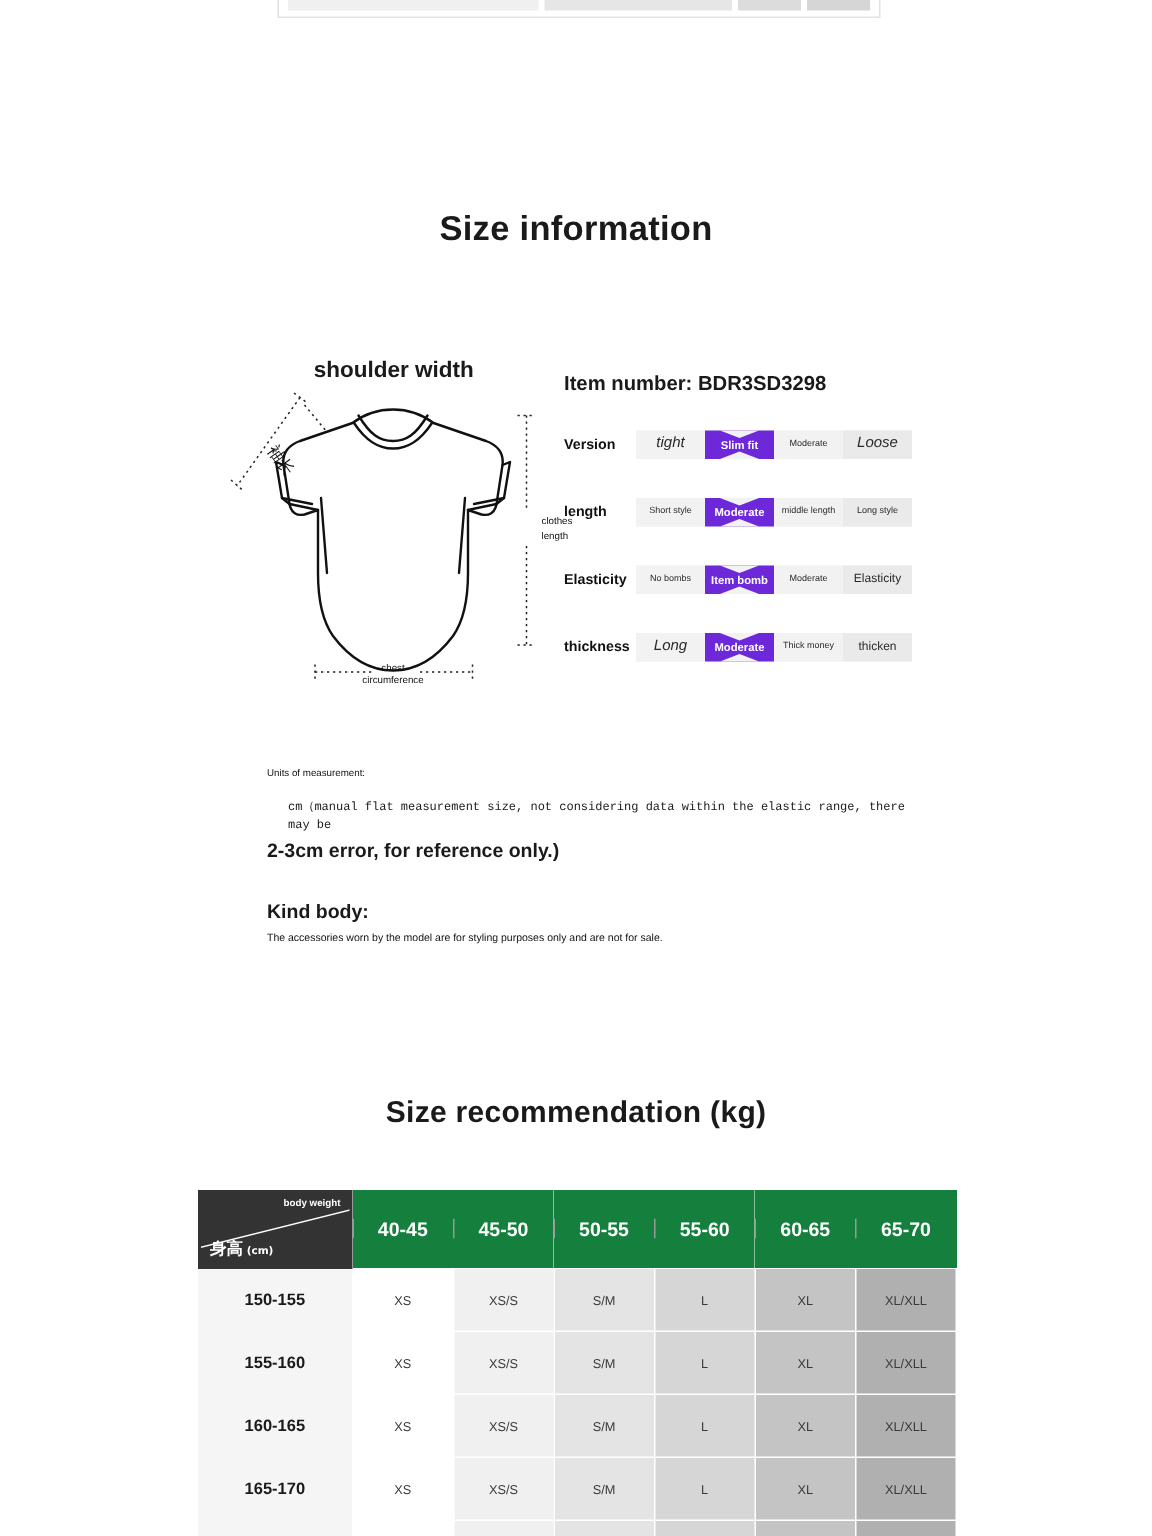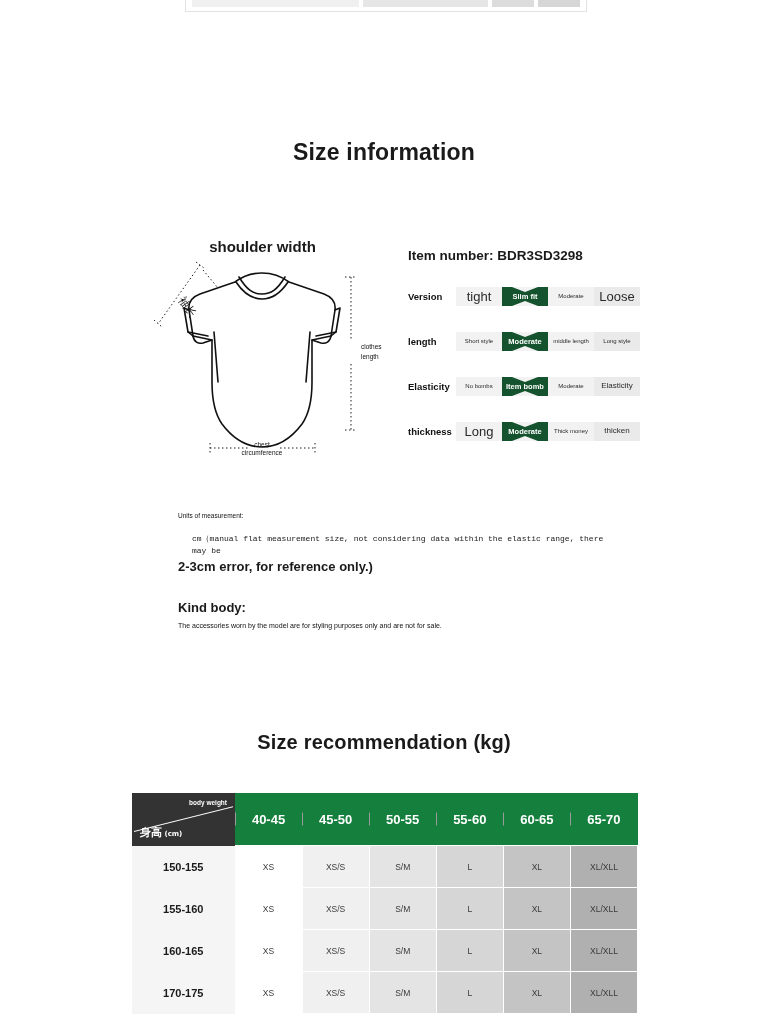--- a/index.html
+++ b/index.html
@@ -75,21 +75,21 @@
     font-size: 15px;
     font-weight: bold;
   }
   #tshirt-diagram svg { position: absolute; left: 0; top: 0; }
   .dim-text { font-size: 6.5px; fill: #111; font-family: "Liberation Sans", sans-serif; }
   .dim-text-cn { font-size: 11px; fill: #111; font-family: "DejaVu Sans", sans-serif; }
 
   
   #spec-list {
     position: absolute;
-    left: 408px;
+    left: 376px;
     top: 248px;
     width: 232px;
   }
   #spec-item-number {
     font-size: 13.5px;
     font-weight: bold;
     margin-bottom: 24px;
     white-space: nowrap;
   }
   .spec-row {
@@ -121,24 +121,24 @@
     text-align: center;
     font-size: 6px;
     line-height: 1.05;
     color: #2a2a2a;
     background: #f2f2f2;
     position: relative;
     padding: 0 1px;
     box-sizing: border-box;
   }
   .spec-seg.alt { background: #eaeaea; }
-  .spec-seg.big { font-size: 13px; }
+  .spec-seg.big { font-size: 10px; font-style: italic; }
   .spec-seg.mid { font-size: 8px; }
   .spec-seg.sel {
-    background: #14532d;
+    background: #6d28d9;
     color: #ffffff;
     font-size: 7.5px;
     font-weight: bold;
     z-index: 2;
   }
   
   .spec-seg.sel::before,
   .spec-seg.sel::after {
     content: "";
     position: absolute;
@@ -412,20 +412,29 @@
       <tr>
         <td class="row-head">160-165</td>
         <td class="body-cell" style="background: rgb(255, 255, 255);">XS</td>
         <td class="body-cell" style="background: rgb(240, 240, 240);">XS/S</td>
         <td class="body-cell" style="background: rgb(228, 228, 228);">S/M</td>
         <td class="body-cell" style="background: rgb(214, 214, 214);">L</td>
         <td class="body-cell" style="background: rgb(196, 196, 196);">XL</td>
         <td class="body-cell" style="background: rgb(176, 176, 176);">XL/XLL</td>
       </tr>
       <tr>
+        <td class="row-head">165-170</td>
+        <td class="body-cell" style="background: rgb(255, 255, 255);">XS</td>
+        <td class="body-cell" style="background: rgb(240, 240, 240);">XS/S</td>
+        <td class="body-cell" style="background: rgb(228, 228, 228);">S/M</td>
+        <td class="body-cell" style="background: rgb(214, 214, 214);">L</td>
+        <td class="body-cell" style="background: rgb(196, 196, 196);">XL</td>
+        <td class="body-cell" style="background: rgb(176, 176, 176);">XL/XLL</td>
+      </tr>
+      <tr>
         <td class="row-head">170-175</td>
         <td class="body-cell" style="background: rgb(255, 255, 255);">XS</td>
         <td class="body-cell" style="background: rgb(240, 240, 240);">XS/S</td>
         <td class="body-cell" style="background: rgb(228, 228, 228);">S/M</td>
         <td class="body-cell" style="background: rgb(214, 214, 214);">L</td>
         <td class="body-cell" style="background: rgb(196, 196, 196);">XL</td>
         <td class="body-cell" style="background: rgb(176, 176, 176);">XL/XLL</td>
       </tr>
     </tbody>
 </table>

